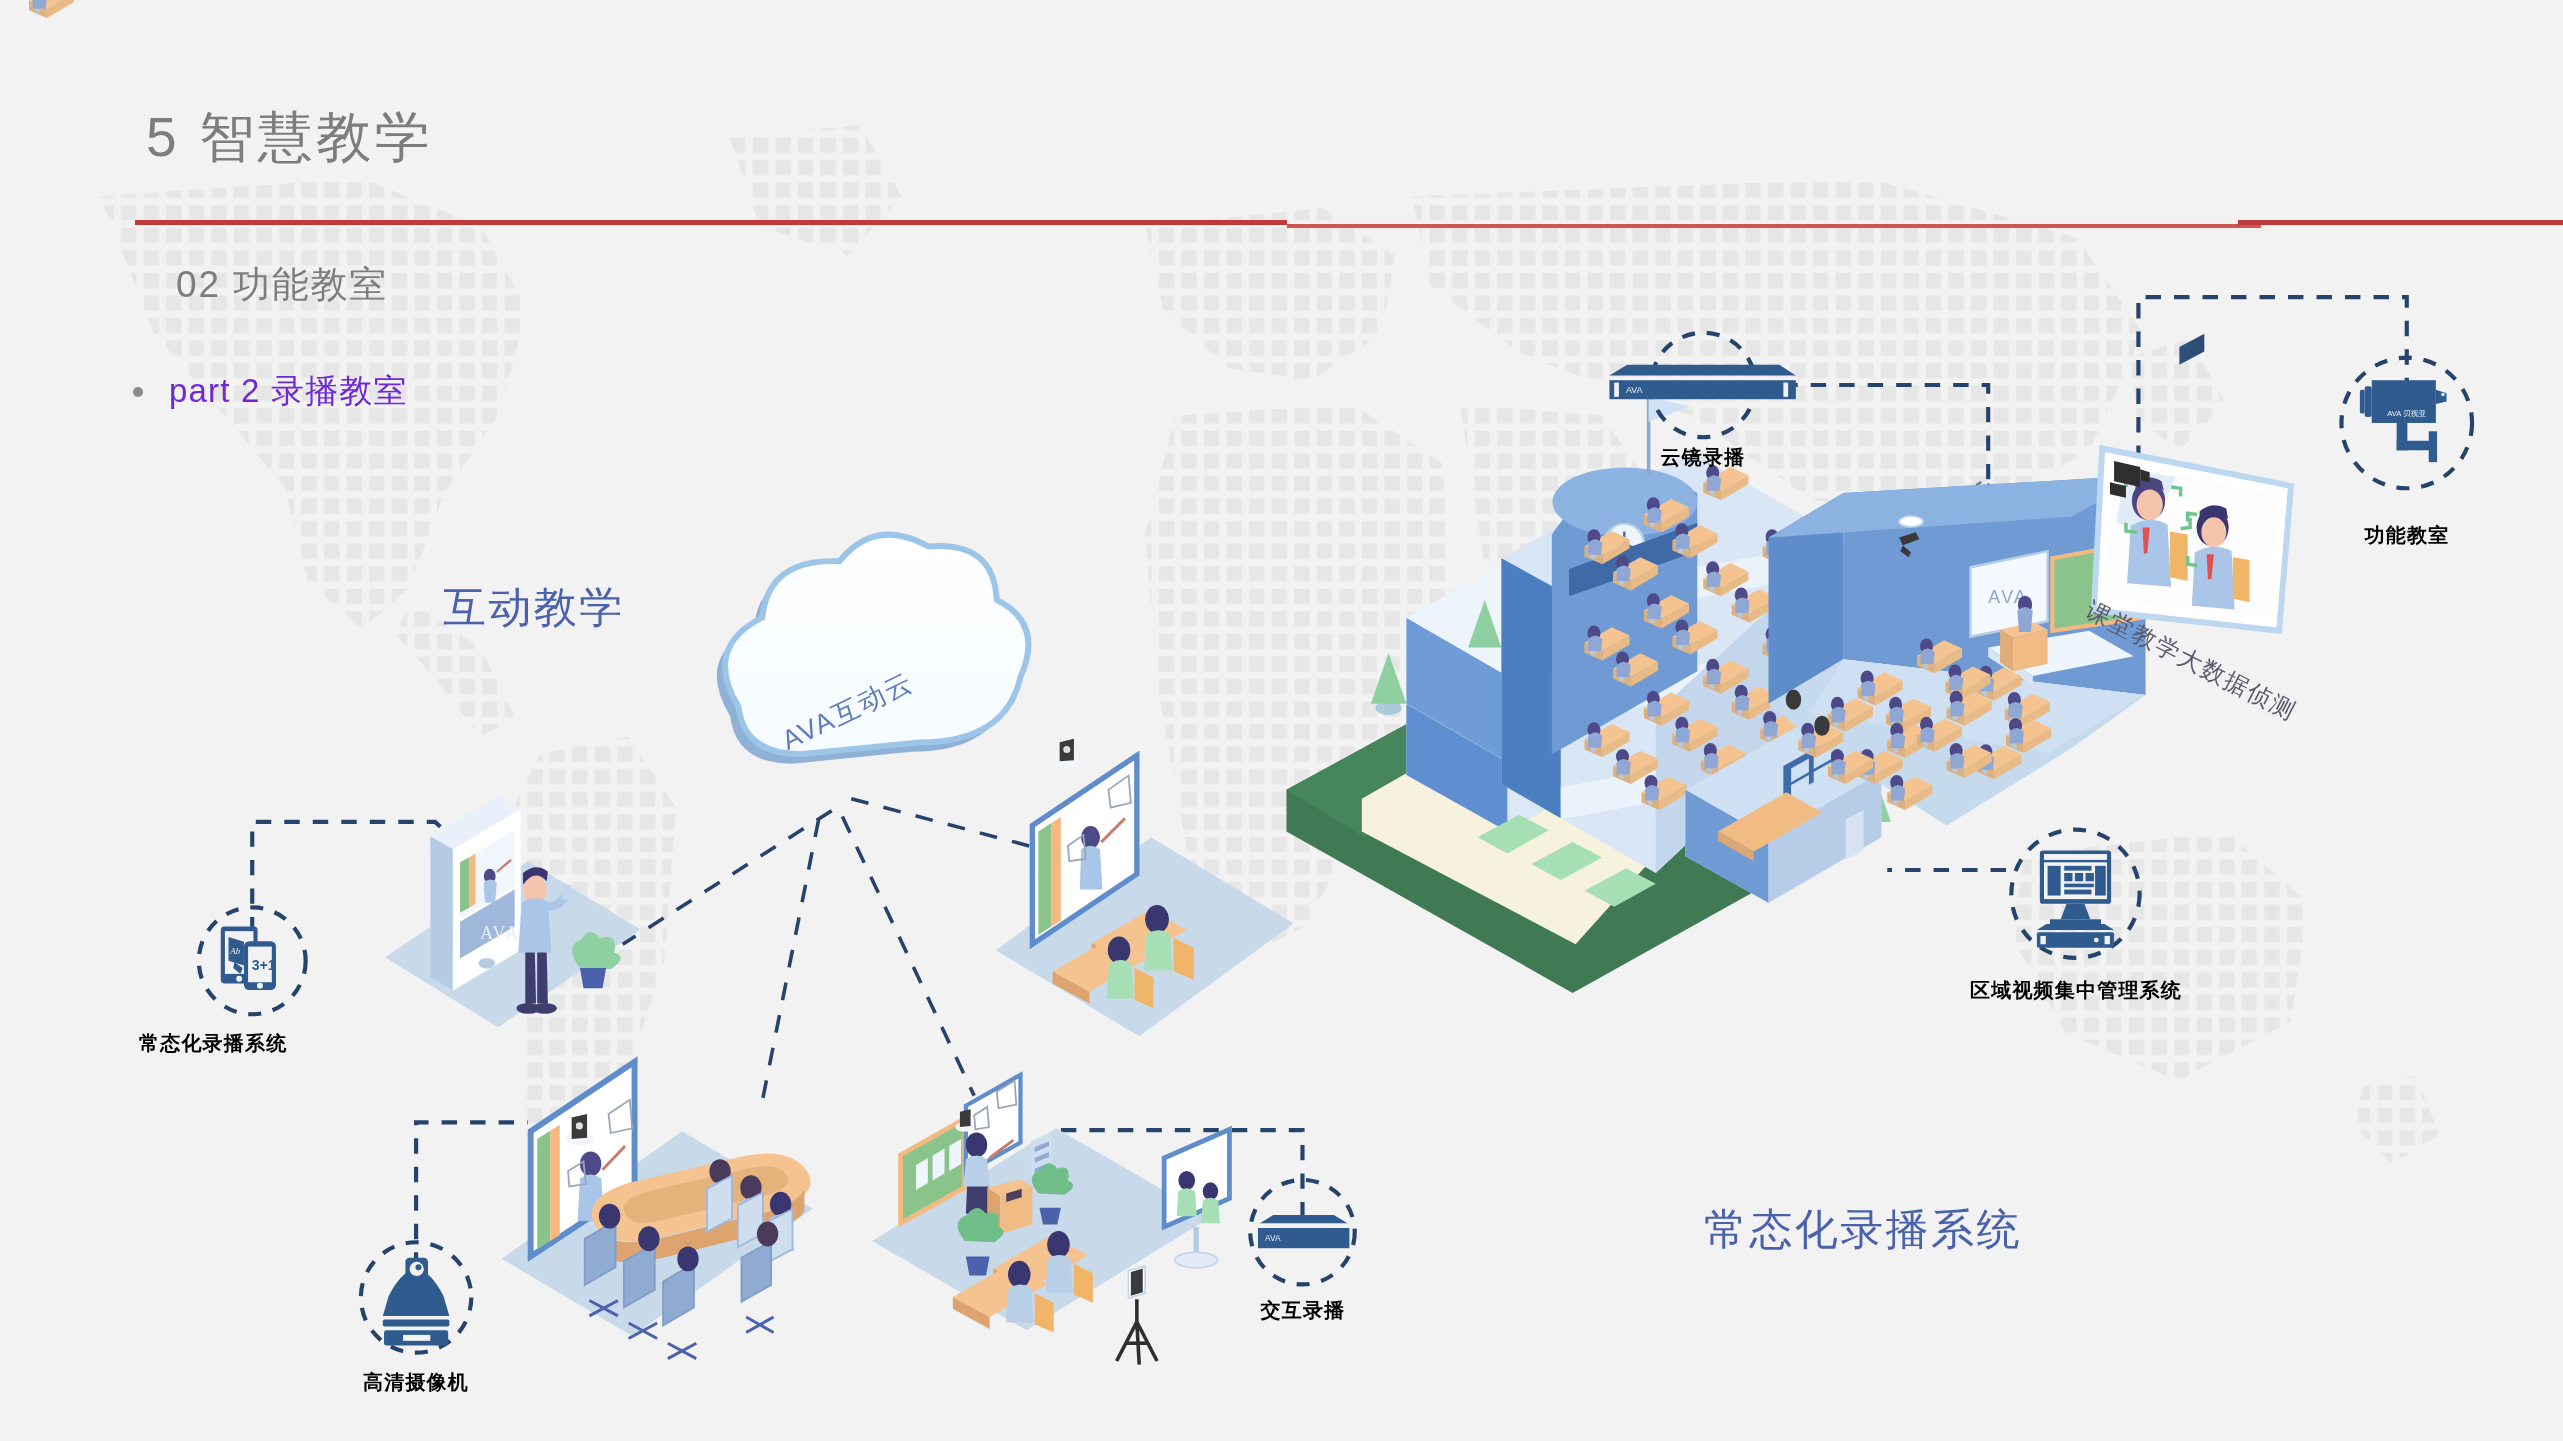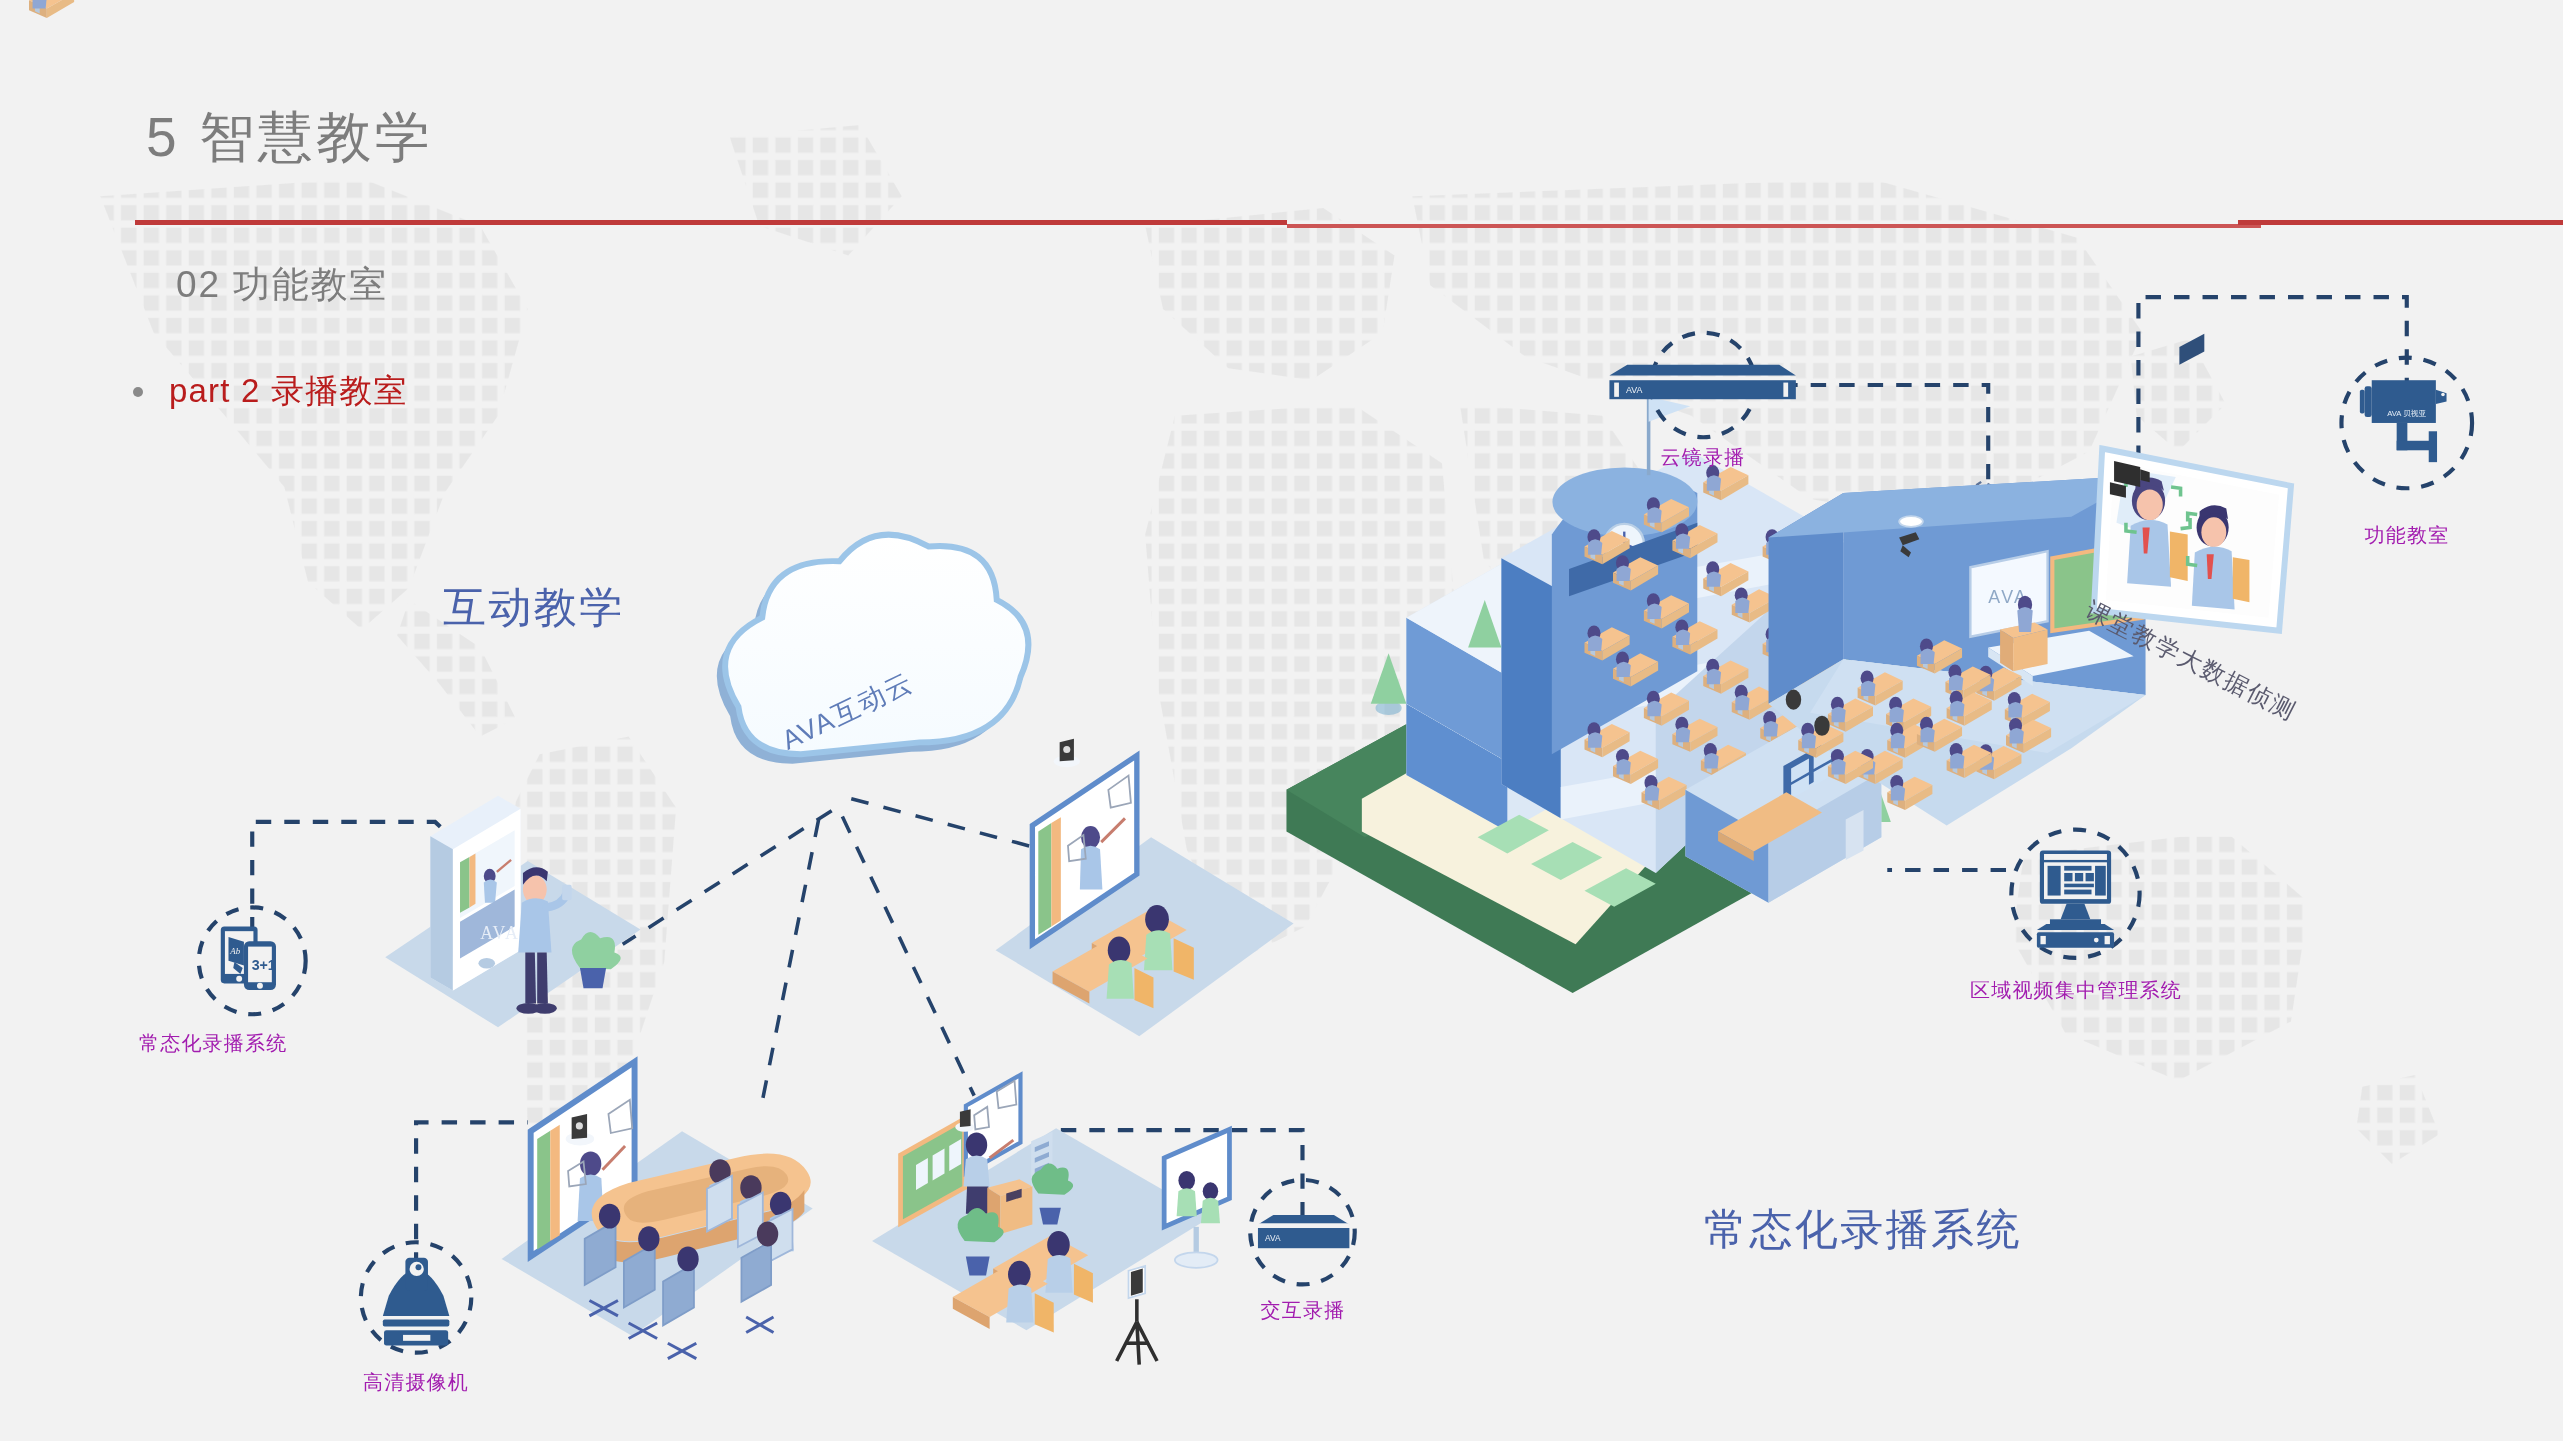--- a/index.html
+++ b/index.html
@@ -27,34 +27,34 @@
   .rule.c{left:2209px;top:220px;width:343px;height:5.3px;background:#bf3a3a;}
 
   .sub-02{
     position:absolute;left:147px;top:260px;
     font-size:37px;color:#7d7d7d;letter-spacing:1.8px;white-space:nowrap;
   }
   .bullet-row{
     position:absolute;left:104px;top:369px;display:flex;align-items:center;gap:26px;
   }
   .bullet-dot{width:10px;height:10px;border-radius:50%;background:#8a8a8a;}
-  .bullet-txt{font-size:33px;color:#b91c1c;letter-spacing:1.2px;white-space:nowrap;}
+  .bullet-txt{font-size:33px;color:#6d28d9;letter-spacing:1.2px;white-space:nowrap;}
 
   
   .big-title{
     position:absolute;font-size:43px;color:#4a62ab;letter-spacing:2.4px;
     white-space:nowrap;font-weight:400;
   }
   #t-interactive{left:414px;top:579px;}
   #t-recording{left:1675px;top:1201px;}
 
   
   .nodelabel{
-    position:absolute;font-size:20px;color:#a21caf;letter-spacing:1.2px;
-    white-space:nowrap;text-align:right;transform:translateX(-50%);
+    position:absolute;font-size:20px;color:#000000;letter-spacing:1.2px;
+    white-space:nowrap;text-align:right;transform:translateX(-50%);font-weight:bold;
   }
 
   
   #cap-bigdata{
     position:absolute;left:2066px;top:594px;
     font-size:24px;color:#5a5a6e;letter-spacing:1.8px;white-space:nowrap;
     transform:rotate(27deg);transform-origin:0 0;
   }
 
   

